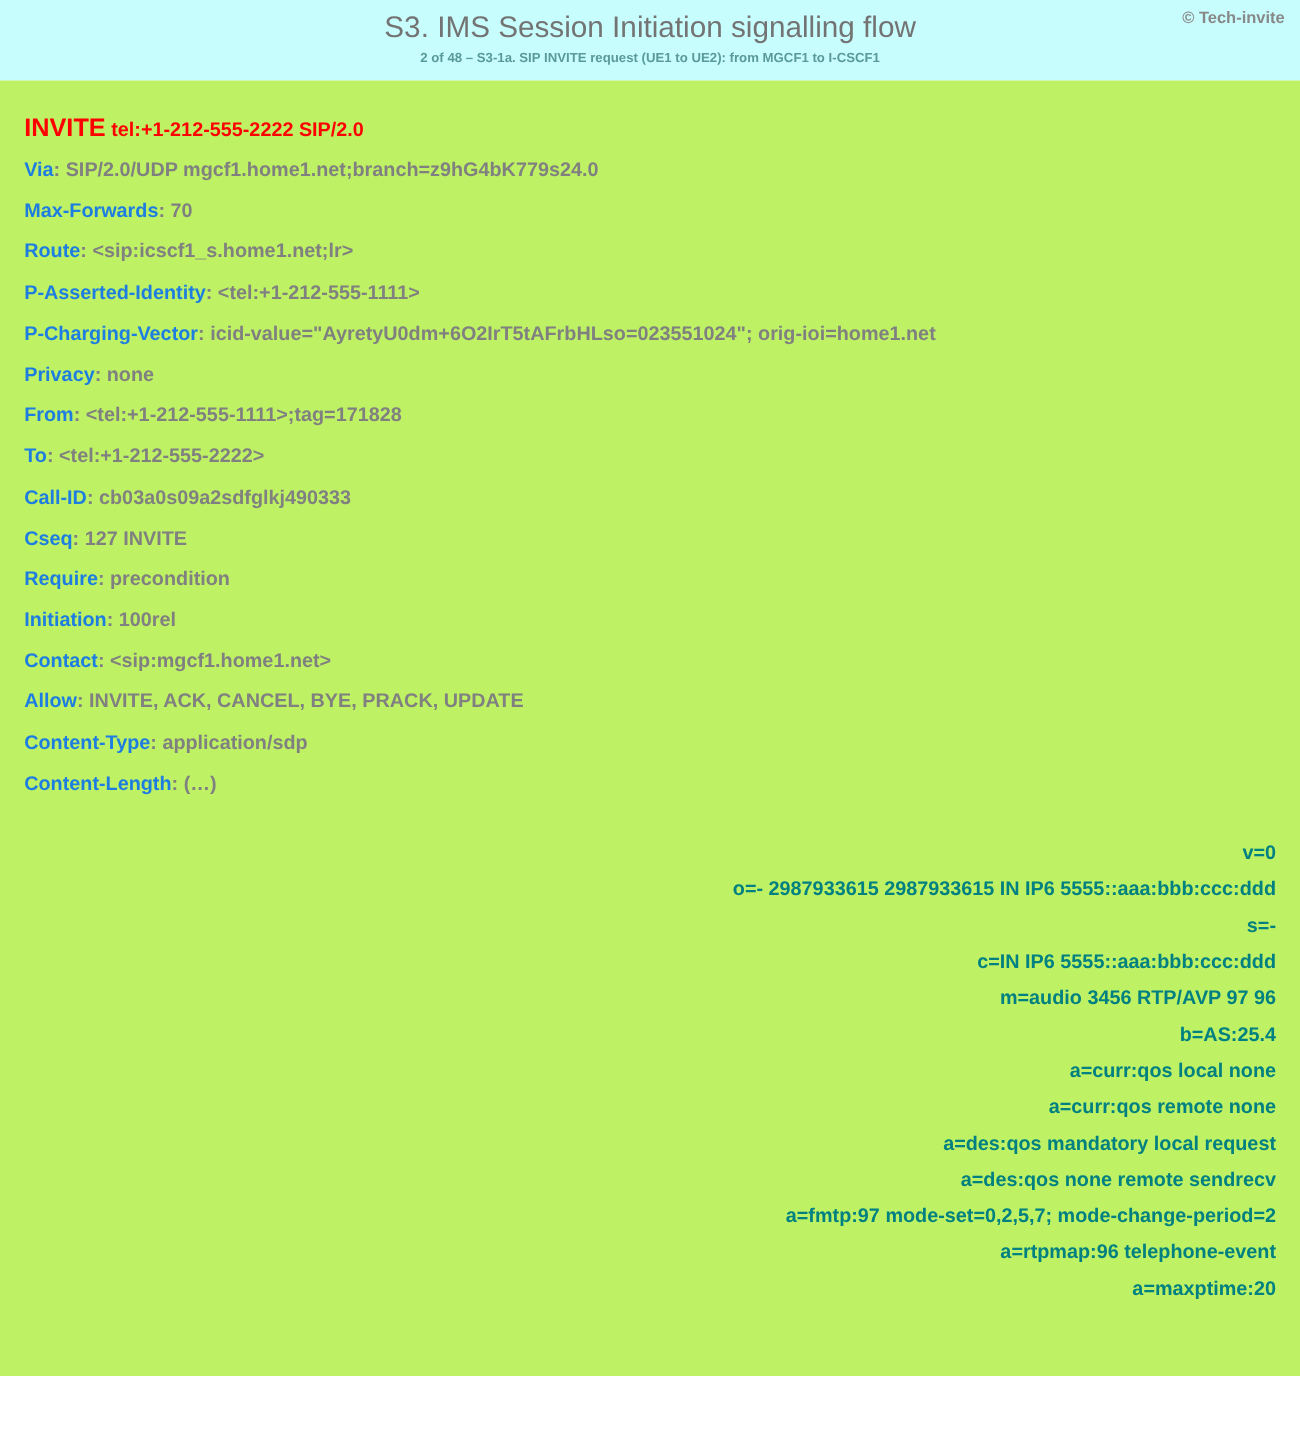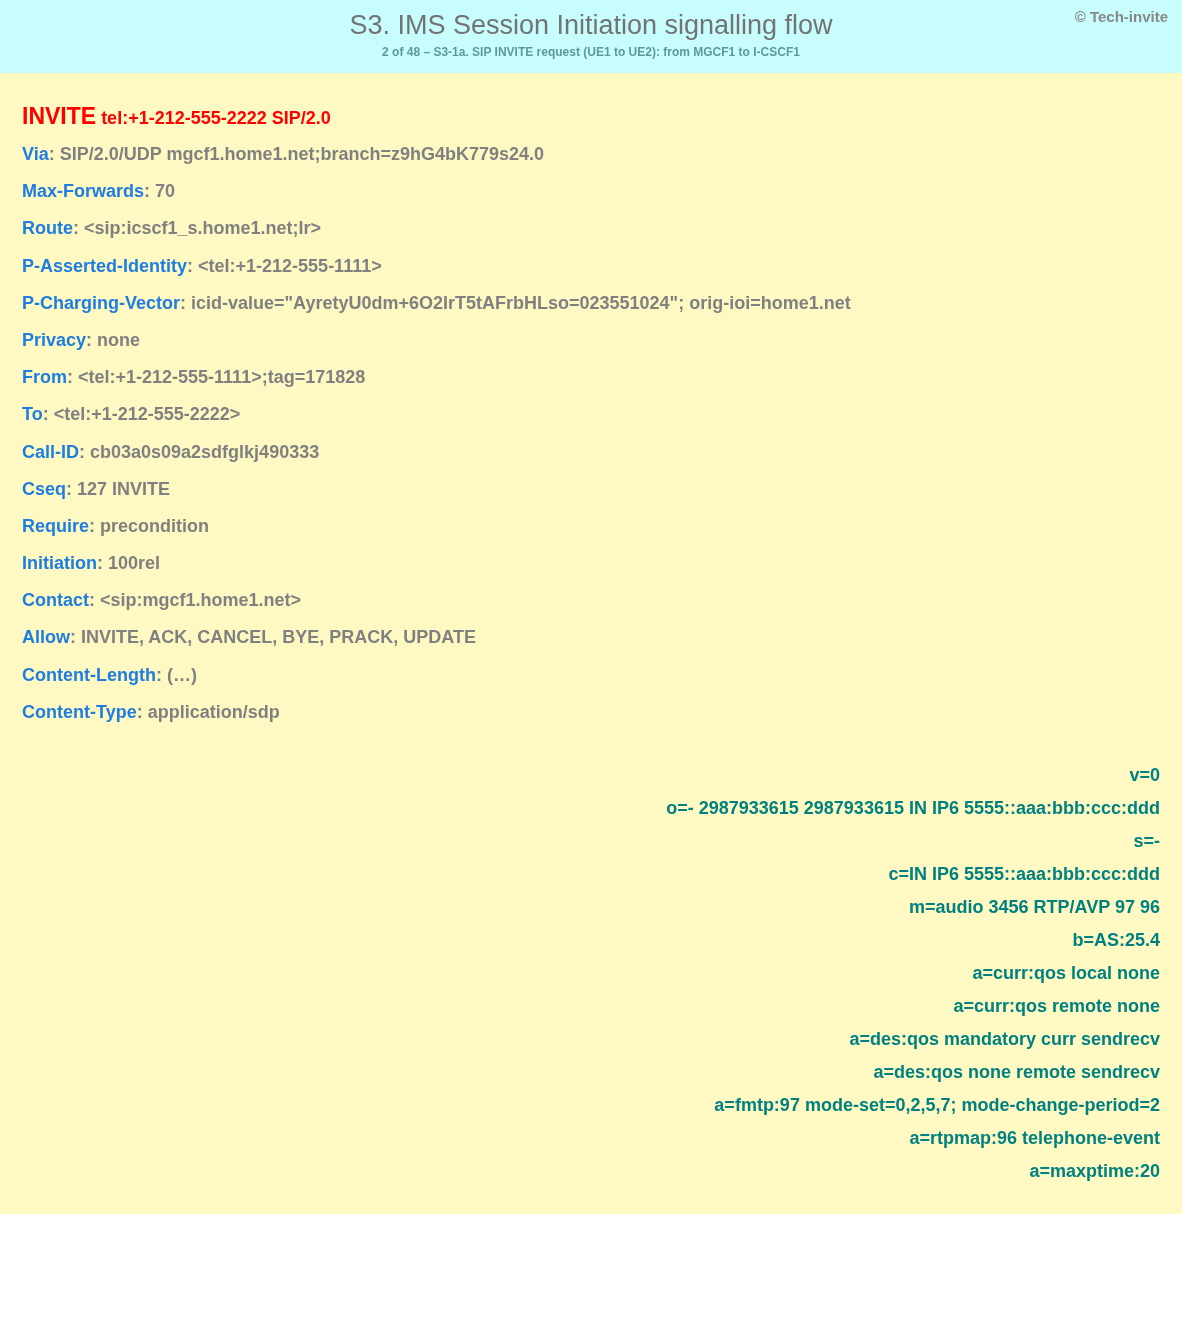--- a/index.html
+++ b/index.html
@@ -34,22 +34,22 @@
       margin-bottom: 4px;
     }
     .subtitle {
       text-align: center;
       color: #5a9a9a;
       font-family: "Trebuchet MS", "Lucida Sans", Arial, sans-serif;
       font-size: 12px;
       font-weight: bold;
     }
     .content {
-      background: #fef9c3;
-      padding: 30px 22px 20px 22px;
+      background: #bef264;
+      padding: 30px 22px 57px 22px;
       min-height: 1100px;
     }
     .invite-line {
       color: #ff0000;
       font-weight: bold;
       margin-bottom: 12px;
     }
     .invite-method {
       font-size: 23px;
     }
@@ -100,31 +100,31 @@
       <div class="header-line"><span class="hdr-name">P-Charging-Vector</span><span class="hdr-value">: icid-value="AyretyU0dm+6O2IrT5tAFrbHLso=023551024"; orig-ioi=home1.net</span></div>
       <div class="header-line"><span class="hdr-name">Privacy</span><span class="hdr-value">: none</span></div>
       <div class="header-line"><span class="hdr-name">From</span><span class="hdr-value">: &lt;tel:+1-212-555-1111&gt;;tag=171828</span></div>
       <div class="header-line"><span class="hdr-name">To</span><span class="hdr-value">: &lt;tel:+1-212-555-2222&gt;</span></div>
       <div class="header-line"><span class="hdr-name">Call-ID</span><span class="hdr-value">: cb03a0s09a2sdfglkj490333</span></div>
       <div class="header-line"><span class="hdr-name">Cseq</span><span class="hdr-value">: 127 INVITE</span></div>
       <div class="header-line"><span class="hdr-name">Require</span><span class="hdr-value">: precondition</span></div>
       <div class="header-line"><span class="hdr-name">Initiation</span><span class="hdr-value">: 100rel</span></div>
       <div class="header-line"><span class="hdr-name">Contact</span><span class="hdr-value">: &lt;sip:mgcf1.home1.net&gt;</span></div>
       <div class="header-line"><span class="hdr-name">Allow</span><span class="hdr-value">: INVITE, ACK, CANCEL, BYE, PRACK, UPDATE</span></div>
+      <div class="header-line"><span class="hdr-name">Content-Type</span><span class="hdr-value">: application/sdp</span></div>
       <div class="header-line"><span class="hdr-name">Content-Length</span><span class="hdr-value">: (…)</span></div>
-      <div class="header-line"><span class="hdr-name">Content-Type</span><span class="hdr-value">: application/sdp</span></div>
     </div>
   <div id="sdp" class="sdp-block">
       <div class="sdp-line">v=0</div>
       <div class="sdp-line">o=- 2987933615 2987933615 IN IP6 5555::aaa:bbb:ccc:ddd</div>
       <div class="sdp-line">s=-</div>
       <div class="sdp-line">c=IN IP6 5555::aaa:bbb:ccc:ddd</div>
       <div class="sdp-line">m=audio 3456 RTP/AVP 97 96</div>
       <div class="sdp-line">b=AS:25.4</div>
       <div class="sdp-line">a=curr:qos local none</div>
       <div class="sdp-line">a=curr:qos remote none</div>
-      <div class="sdp-line">a=des:qos mandatory curr sendrecv</div>
+      <div class="sdp-line">a=des:qos mandatory local request</div>
       <div class="sdp-line">a=des:qos none remote sendrecv</div>
       <div class="sdp-line">a=fmtp:97 mode-set=0,2,5,7; mode-change-period=2</div>
       <div class="sdp-line">a=rtpmap:96 telephone-event</div>
       <div class="sdp-line">a=maxptime:20</div>
     </div>
 </div>
 
 </body></html>

